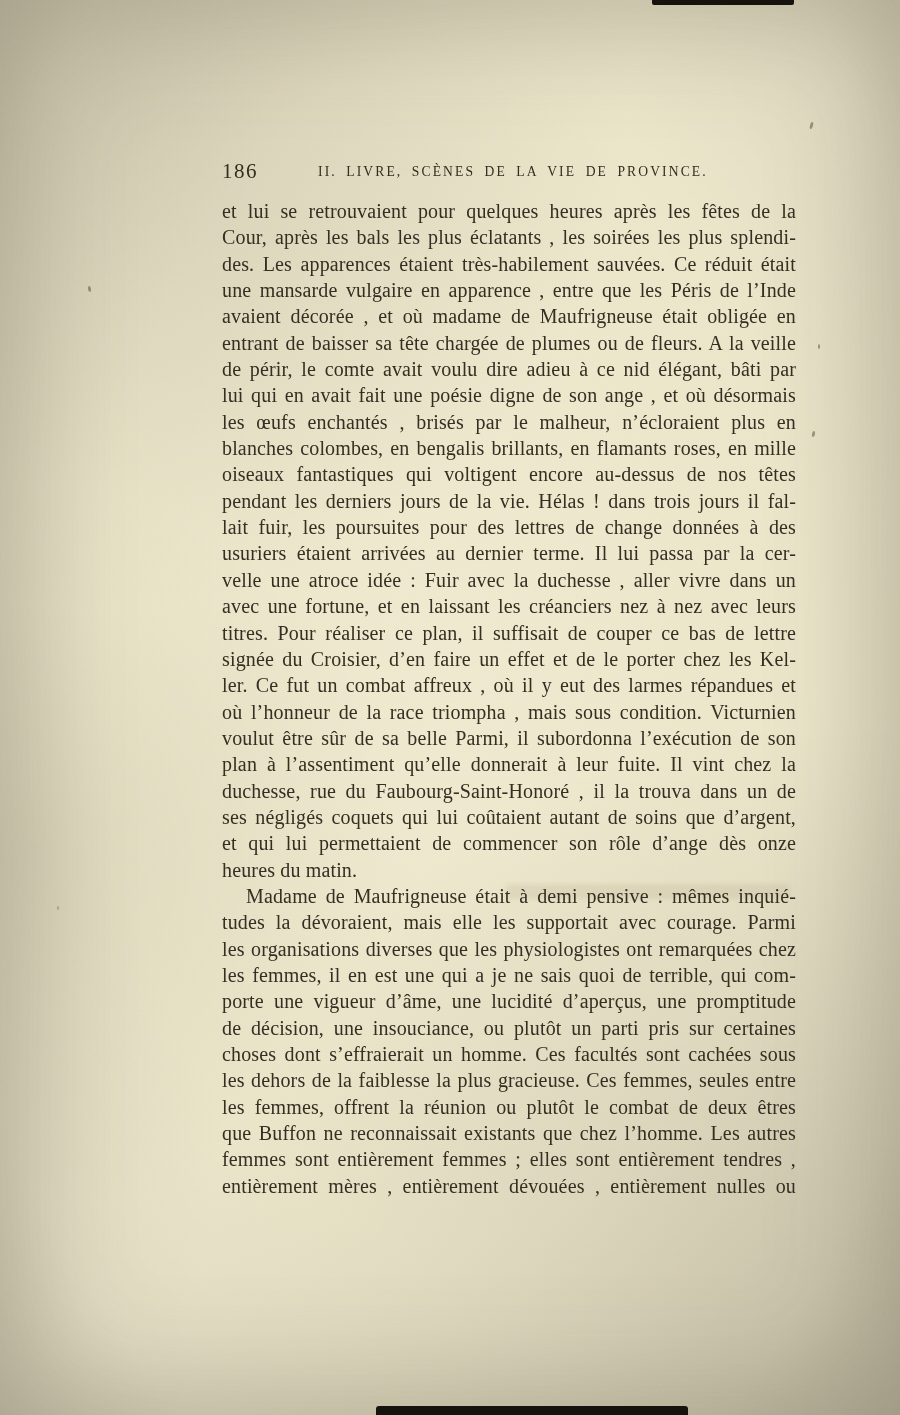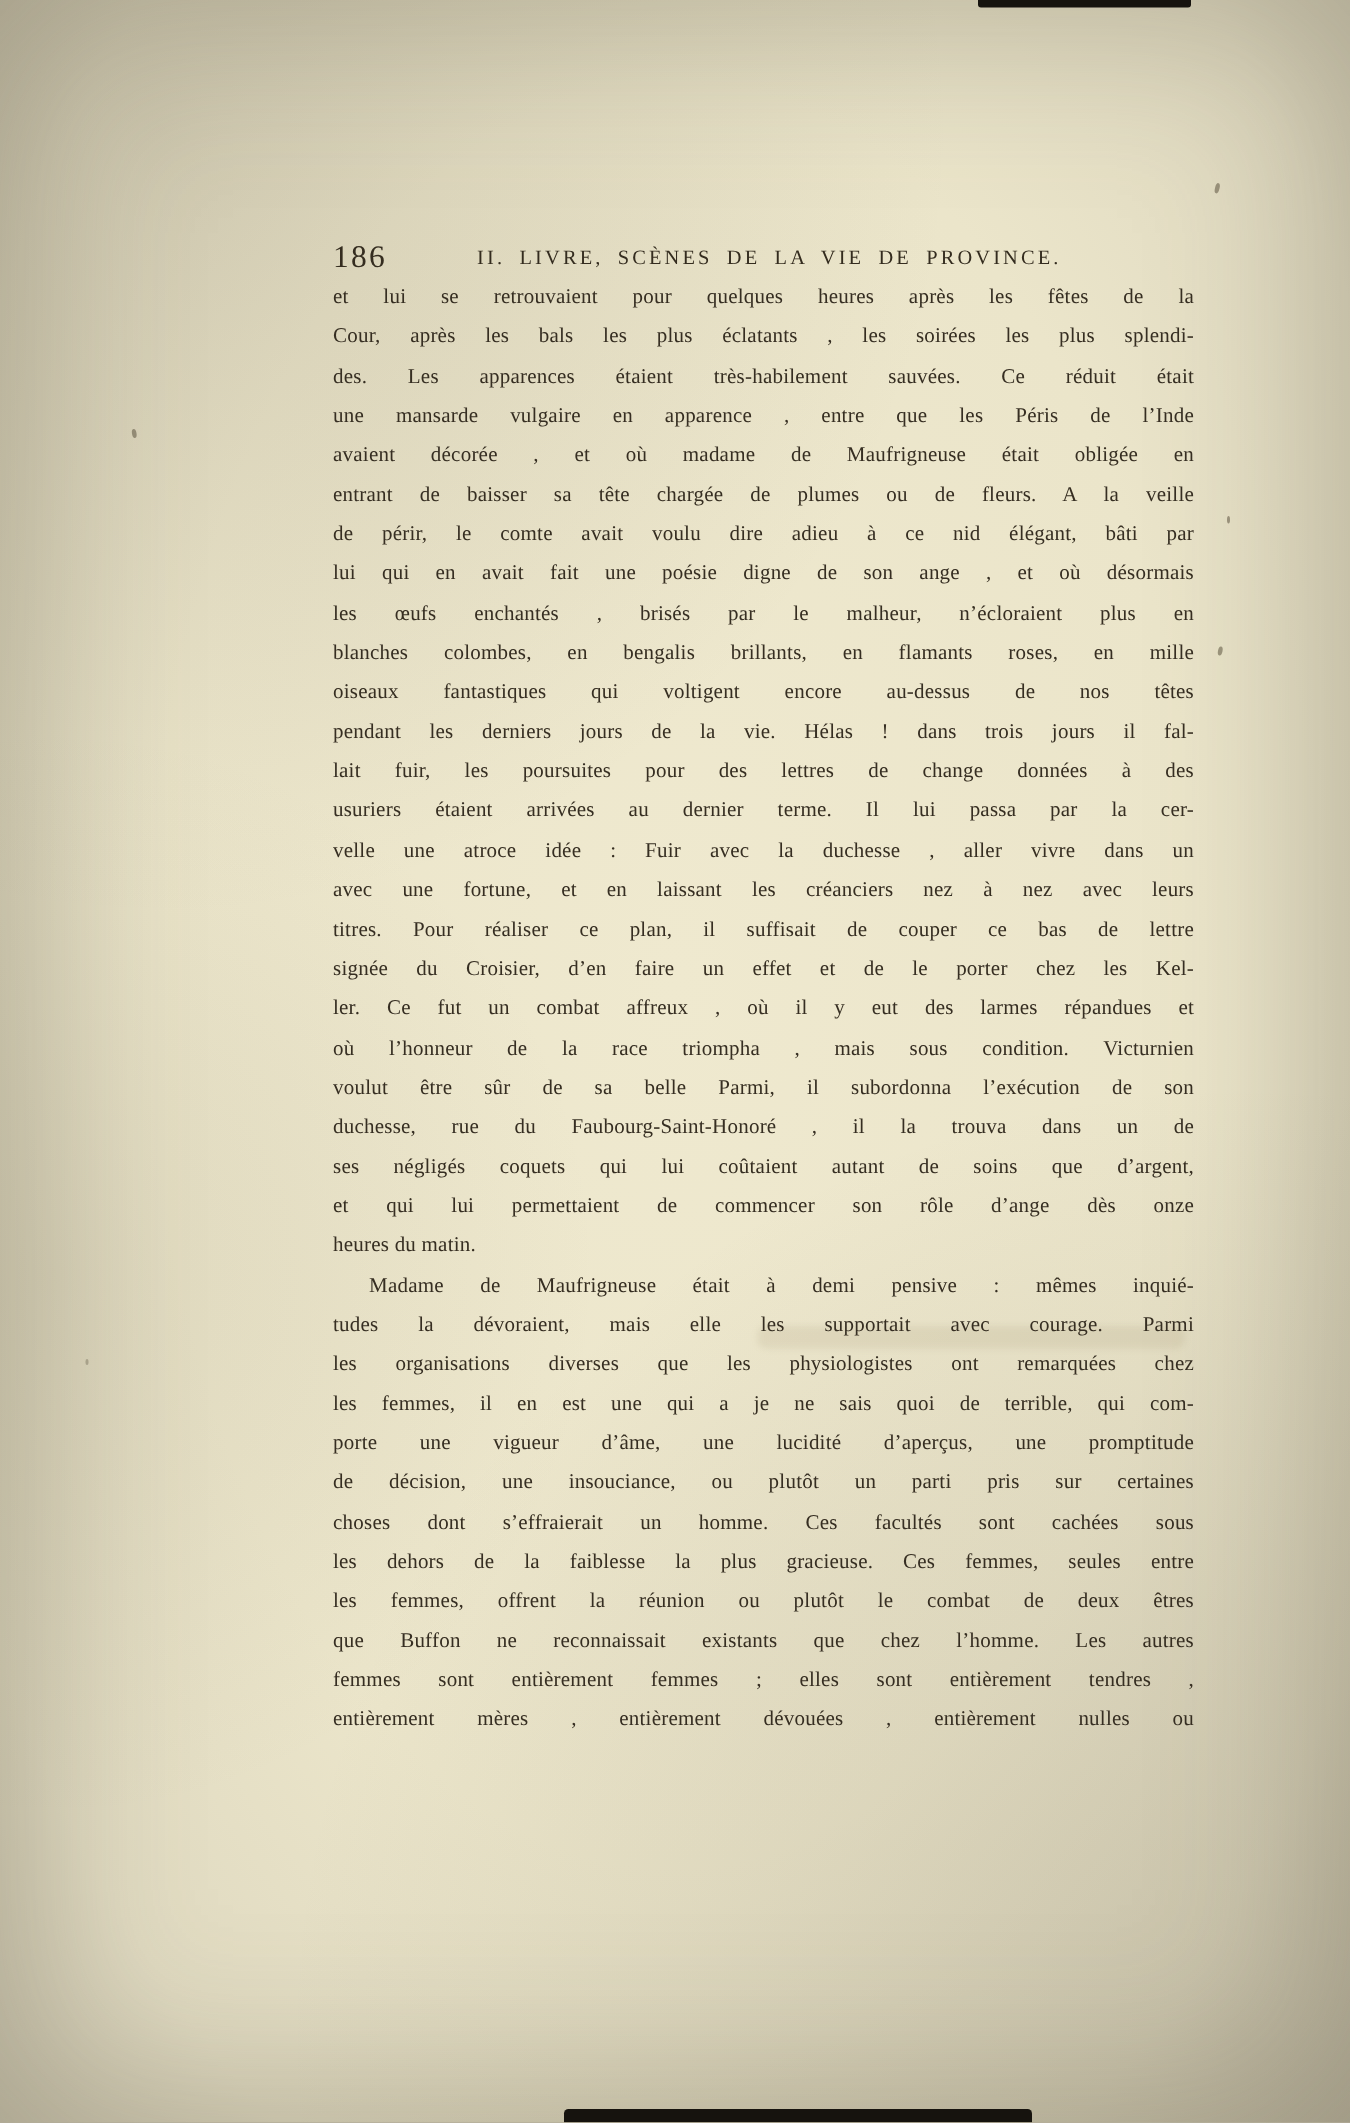--- a/index.html
+++ b/index.html
@@ -44,32 +44,32 @@
   .speck.s5 { left: 57px;  top: 906px; width: 2px; height: 4px; opacity: 0.35; }
   .ghost {
     position: absolute; left: 505px; top: 884px; width: 285px; height: 15px;
     background: rgba(125,105,72,0.10); filter: blur(2px); border-radius: 6px;
   }
   
   .content {
     position: absolute; left: 222px; top: 162px; width: 574px;
   }
   .page-header {
-    position: relative; height: 24px; 
+    position: relative; height: 24px; margin-bottom: 12px;
   }
   .pagenum {
     position: absolute; left: 0; top: -3px;
     font-size: 21px; letter-spacing: 1.5px; color: #352d20;
   }
   .running-title {
     position: absolute; left: 50%; top: 2px; transform: translateX(-49%);
     font-size: 13.6px; font-weight: normal; letter-spacing: 2.1px; word-spacing: 4px;
     white-space: nowrap; color: #342c1f;
   }
-  .body-text { font-size: 14px; line-height: 26.35px; letter-spacing: 0.15px; }
+  .body-text { font-size: 20px; line-height: 26.35px; letter-spacing: 0.15px; }
   .paragraph { margin: 0; }
   .line {
     text-align: justify;
     text-align-last: justify;
     white-space: normal;
   }
   .paragraph.short-last .line.last { text-align-last: left; }
   .paragraph.indent-first .line:first-child { text-indent: 24px; }
 </style>
 </head>
@@ -107,20 +107,21 @@
           <div class="line">pendant les derniers jours de la vie. Hélas ! dans trois jours il fal-</div>
           <div class="line">lait fuir, les poursuites pour des lettres de change données à des</div>
           <div class="line">usuriers étaient arrivées au dernier terme. Il lui passa par la cer-</div>
           <div class="line">velle une atroce idée : Fuir avec la duchesse , aller vivre dans un</div>
           <div class="line">avec une fortune, et en laissant les créanciers nez à nez avec leurs</div>
           <div class="line">titres. Pour réaliser ce plan, il suffisait de couper ce bas de lettre</div>
           <div class="line">signée du Croisier, d’en faire un effet et de le porter chez les Kel-</div>
           <div class="line">ler. Ce fut un combat affreux , où il y eut des larmes répandues et</div>
           <div class="line">où l’honneur de la race triompha , mais sous condition. Victurnien</div>
           <div class="line">voulut être sûr de sa belle Parmi, il subordonna l’exécution de son</div>
+          <div class="line">plan à l’assentiment qu’elle donnerait à leur fuite. Il vint chez la</div>
           <div class="line">duchesse, rue du Faubourg-Saint-Honoré , il la trouva dans un de</div>
           <div class="line">ses négligés coquets qui lui coûtaient autant de soins que d’argent,</div>
           <div class="line">et qui lui permettaient de commencer son rôle d’ange dès onze</div>
           <div class="line last">heures du matin.</div>
         </div>
       <div class="paragraph indent-first">
           <div class="line">Madame de Maufrigneuse était à demi pensive : mêmes inquié-</div>
           <div class="line">tudes la dévoraient, mais elle les supportait avec courage. Parmi</div>
           <div class="line">les organisations diverses que les physiologistes ont remarquées chez</div>
           <div class="line">les femmes, il en est une qui a je ne sais quoi de terrible, qui com-</div>

